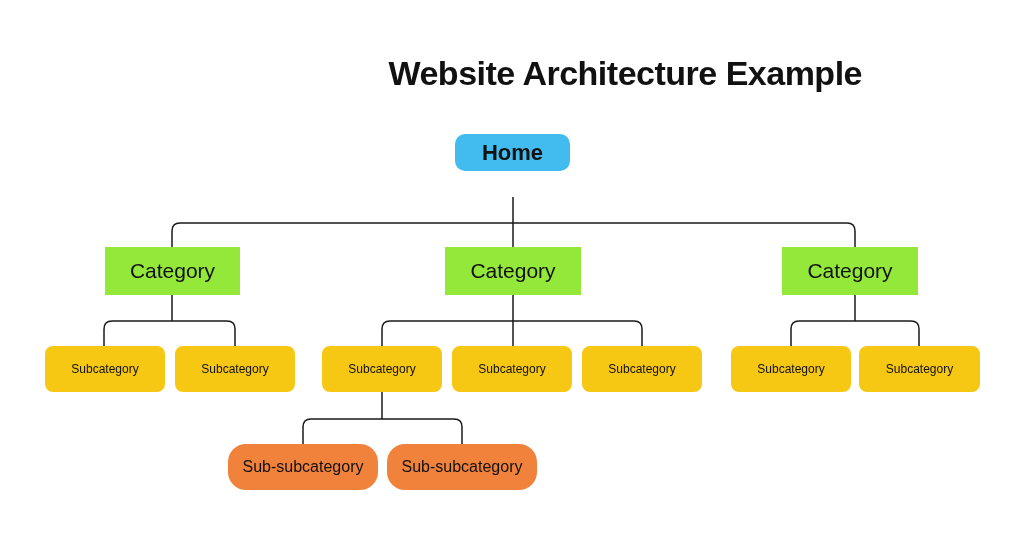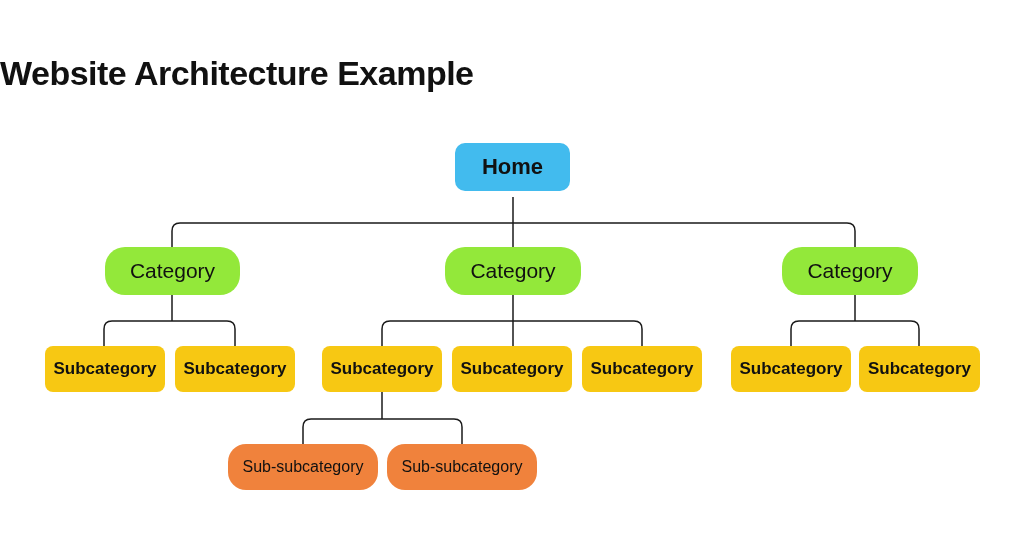--- a/index.html
+++ b/index.html
@@ -17,21 +17,21 @@
     width:1025px;height:534px;
     background:var(--background);
     overflow:hidden;
     font-family:"Liberation Sans", sans-serif;
     color:var(--text);
   }
   .title{
     position:absolute;
     left:0;top:54px;width:862px;
     margin:0;
-    text-align:left;
+    text-align:right;
     font-size:34px;
     font-weight:700;
     letter-spacing:-0.5px;
     color:var(--text);
   }
   .connectors{
     position:absolute;left:0;top:0;width:1025px;height:534px;
   }
   .connectors path{
     fill:none;
@@ -45,27 +45,27 @@
     color:var(--text);
     box-sizing:border-box;
   }
   .node.home{
     background:var(--home_fill);
     border-radius:10px;
     font-size:22px;font-weight:600;
   }
   .node.category{
     background:var(--category_fill);
-    border-radius:20px;
+    border-radius:0;
     font-size:21px;font-weight:500;
   }
   .node.subcategory{
     background:var(--subcategory_fill);
     border-radius:8px;
-    font-size:17px;font-weight:700;
+    font-size:12px;font-weight:400;
   }
   .node.subsub{
     background:var(--sub_subcategory_fill);
     border-radius:18px;
     font-size:16px;font-weight:500;
   }
 </style>
 </head>
 <body>
 
@@ -85,21 +85,21 @@
     <path d="M 513 295 L 513 346"></path>
     <path d="M 382 346 L 382 329 Q 382 321 390 321 L 634 321 Q 642 321 642 329 L 642 346"></path>
 
     <path d="M 855 295 L 855 321"></path>
     <path d="M 791 346 L 791 329 Q 791 321 799 321 L 911 321 Q 919 321 919 329 L 919 346"></path>
 
     <path d="M 382 392 L 382 419"></path>
     <path d="M 303 444 L 303 427 Q 303 419 311 419 L 454 419 Q 462 419 462 427 L 462 444"></path>
   </svg>
 
-  <div class="node home" style="left:455px;top:143px;width:115px;height:48px">Home</div>
+  <div class="node home" style="left:455px;top:134px;width:115px;height:37px">Home</div>
 
   <div class="node category" style="left:105px;top:247px;width:135px;height:48px">Category</div>
   <div class="node category" style="left:445px;top:247px;width:136px;height:48px">Category</div>
   <div class="node category" style="left:782px;top:247px;width:136px;height:48px">Category</div>
 
   <div class="node subcategory" style="left:45px;top:346px;width:120px;height:46px">Subcategory</div>
   <div class="node subcategory" style="left:175px;top:346px;width:120px;height:46px">Subcategory</div>
   <div class="node subcategory" style="left:322px;top:346px;width:120px;height:46px">Subcategory</div>
   <div class="node subcategory" style="left:452px;top:346px;width:120px;height:46px">Subcategory</div>
   <div class="node subcategory" style="left:582px;top:346px;width:120px;height:46px">Subcategory</div>

